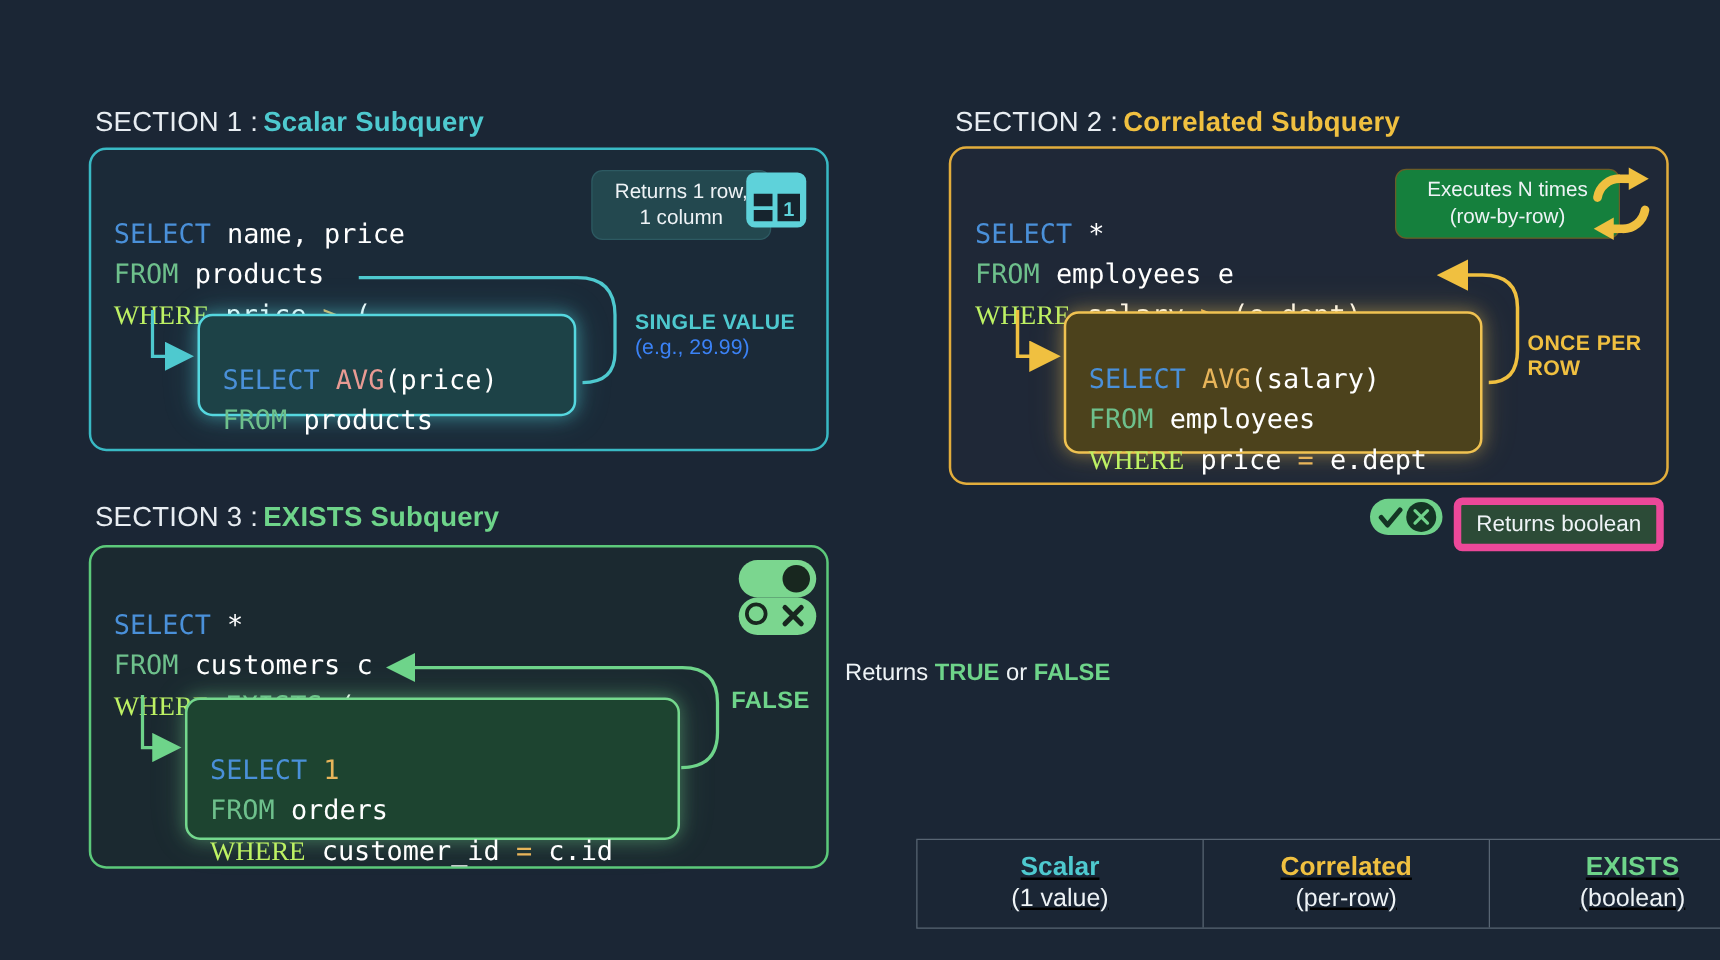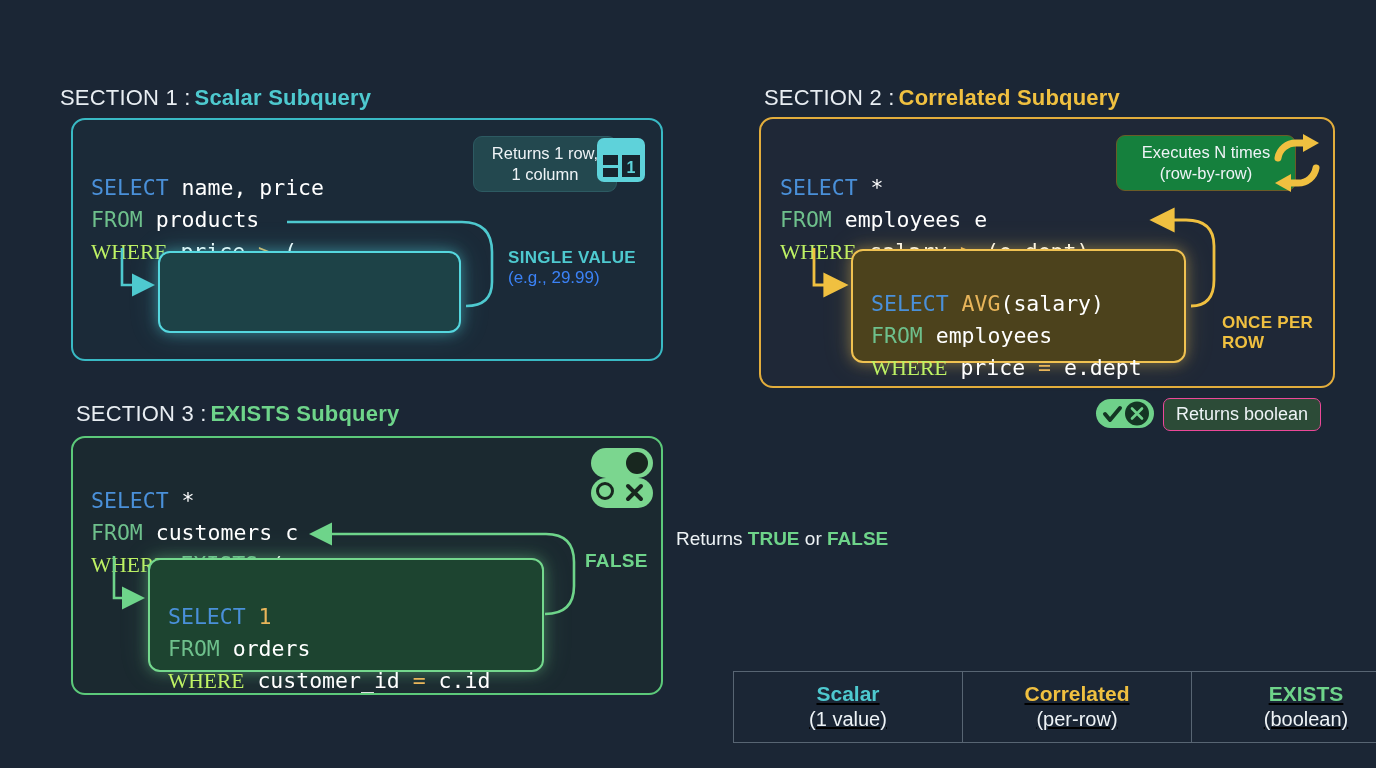--- a/index.html
+++ b/index.html
@@ -68,40 +68,43 @@
   .tog.off{background:#7bd68f;}
   .tog.off .knob{left:5px;background:transparent;border:3px solid #18271f;
                  width:18px;height:18px;box-sizing:border-box;}
 
   
   .sumtab{position:absolute;display:flex;border:1px solid #586573;box-sizing:border-box;}
   .sumtab .cell{flex:1;text-align:center;padding:10px 4px 12px;box-sizing:border-box;}
   .sumtab .cell + .cell{border-left:1px solid #586573;}
   .sumtab .cname{font-size:21px;font-weight:700;display:block;margin-bottom:2px;}
   .sumtab .cdesc{font-size:20px;color:#eef3f6;display:block;}
-  .retbool{position:absolute;border-radius:7px;background:#2c4b37;border:1px solid #ec4899;
+  .retbool{position:absolute;border-radius:7px;background:#2c4b37;border:6px solid #ec4899;
            color:#eef3f6;font-size:18px;padding:5px 12px;box-sizing:border-box;}
 </style>
 </head>
 <body>
 
 <div class="stage">
 
-  <div class="sec-head" style="left:60px;top:85px;">
+  <div class="sec-head" style="left:76px;top:85px;">
     <span class="kicker">SECTION 1 :</span><span class="title t-cyan">Scalar Subquery</span>
   </div>
 
   <div class="panel cyan" style="left:71px;top:118px;width:592px;height:243px;"></div>
 
   <div class="code" style="left:91px;top:140px;">
 <span class="kw-select">SELECT</span><span> name, price</span>
 <span class="kw-from">FROM</span><span> products</span>
 <span class="kw-where">WHERE</span><span> price </span><span class="op">&gt;</span><span> (</span></div>
 
   <div class="subbox cyan" style="left:158px;top:251px;width:303px;height:82px;"></div>
+  <div class="code" style="left:178px;top:257px;">
+<span class="kw-select">SELECT</span><span class="fn-pink"> AVG</span><span>(price)</span>
+<span class="kw-from">FROM</span><span> products</span></div>
 
   <div class="badge cyan" style="left:441px;top:136px;width:144px;white-space:pre-line;">Returns 1 row,
 1 column</div>
 
   <svg class="over" style="left:0;top:0;">
     <g>
       <rect x="597" y="138" width="48" height="44" rx="7" fill="#5ed2da"></rect>
       <rect x="603" y="155" width="15" height="10" fill="#16242e"></rect>
       <rect x="603" y="168" width="15" height="9" fill="#16242e"></rect>
       <rect x="622" y="155" width="18" height="22" fill="#16242e"></rect>
@@ -127,21 +130,21 @@
 
   <div class="subbox amber" style="left:851px;top:249px;width:335px;height:114px;"></div>
   <div class="code" style="left:871px;top:256px;">
 <span class="kw-select">SELECT</span><span class="fn-amber"> AVG</span><span>(salary)</span>
 <span class="kw-from">FROM</span><span> employees</span>
 <span class="kw-where">WHERE</span><span> price </span><span class="op">=</span><span> e.dept</span></div>
 
   <div class="badge amber" style="left:1084px;top:135px;width:180px;white-space:pre-line;">Executes N times
 (row-by-row)</div>
 
-  <div class="lbl" style="left:1222px;top:265px;text-align:left;margin-top:48px;">
+  <div class="lbl" style="left:1222px;top:265px;text-align:left;">
     <span class="cap t-amber">ONCE PER</span>
     <span class="cap t-amber">ROW</span>
   </div>
 
   <div class="retbool" style="left:1163px;top:398px;">Returns boolean</div>
 
   <div class="sec-head" style="left:76px;top:401px;">
     <span class="kicker">SECTION 3 :</span><span class="title t-green">EXISTS Subquery</span>
   </div>
 

